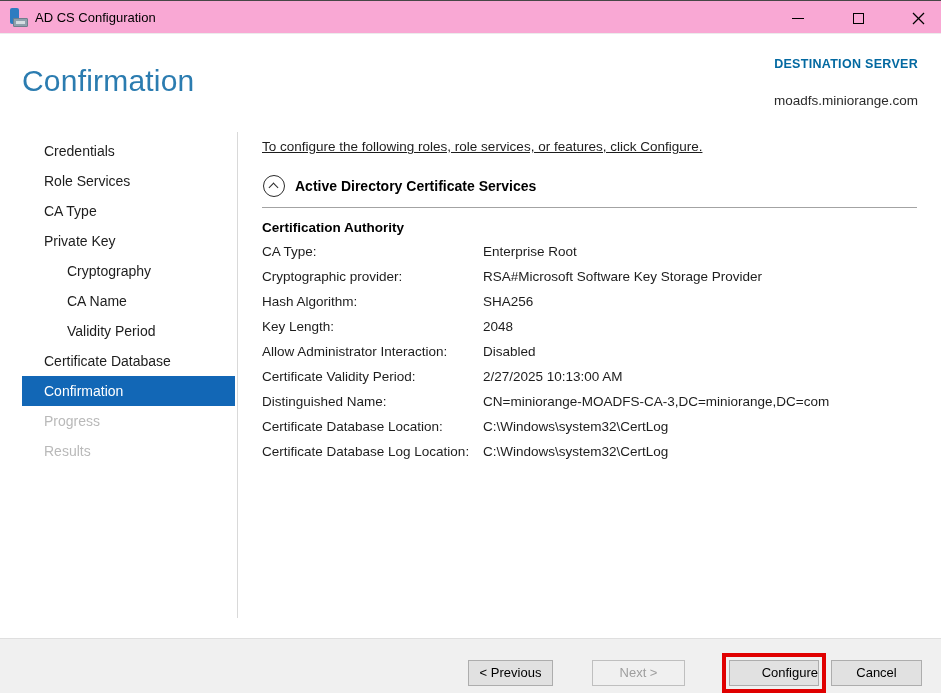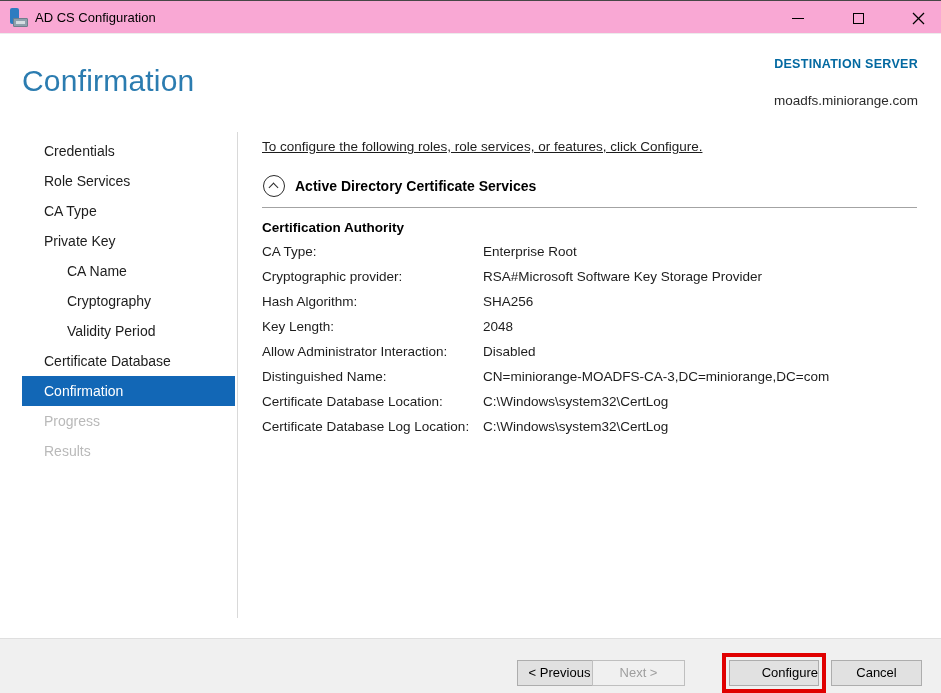--- a/index.html
+++ b/index.html
@@ -90,21 +90,21 @@
     position:absolute; left:0; top:637px; width:941px; height:56px;
     background:#f0f0f0; border-top:1px solid #dfdfdf;
   }
   .btn {
     position:absolute; top:21px; height:26px;
     background:#e1e1e1; border:1px solid #adadad;
     font-family:"Liberation Sans", sans-serif;
     font-size:13px; color:#000; text-align:center; line-height:24px;
     cursor:pointer;
   }
-  .btn-previous { left:517px; width:85px; }
+  .btn-previous { left:468px; width:85px; }
   .btn-next     { left:592px; width:93px; background:#f0f0f0; border-color:#bfbfbf; color:#9e9e9e; cursor:default; }
   .btn-cancel   { left:831px; width:91px; }
   .configure-highlight {
     position:absolute; left:722px; top:14px; width:104px; height:40px;
     border:4px solid #e00000; background:transparent;
   }
   .btn-configure {
     position:absolute; left:3px; top:3px; width:90px; height:26px;
     background:#e1e1e1; border:1px solid #adadad;
     font-family:"Liberation Sans", sans-serif;
@@ -141,22 +141,22 @@
 <div class="dest-block">
   <div class="dest-label">DESTINATION SERVER</div>
   <div class="dest-server">moadfs.miniorange.com</div>
 </div>
 
 <div class="sidebar">
   <div class="nav-item">Credentials</div>
   <div class="nav-item">Role Services</div>
   <div class="nav-item">CA Type</div>
   <div class="nav-item">Private Key</div>
+  <div class="nav-item indent">Cryptography</div>
   <div class="nav-item indent">CA Name</div>
-  <div class="nav-item indent">Cryptography</div>
   <div class="nav-item indent">Validity Period</div>
   <div class="nav-item">Certificate Database</div>
   <div class="nav-item selected">Confirmation</div>
   <div class="nav-item disabled">Progress</div>
   <div class="nav-item disabled">Results</div>
 </div>
 
 <div class="v-divider"></div>
 
 <div class="intro">To configure the following roles, role services, or features, click Configure.</div>
@@ -186,20 +186,24 @@
   </div>
   <div class="detail-row">
     <div class="detail-label">Key Length:</div>
     <div class="detail-value">2048</div>
   </div>
   <div class="detail-row">
     <div class="detail-label">Allow Administrator Interaction:</div>
     <div class="detail-value">Disabled</div>
   </div>
   <div class="detail-row">
+    <div class="detail-label">Certificate Validity Period:</div>
+    <div class="detail-value">2/27/2025 10:13:00 AM</div>
+  </div>
+  <div class="detail-row">
     <div class="detail-label">Distinguished Name:</div>
     <div class="detail-value">CN=miniorange-MOADFS-CA-3,DC=miniorange,DC=com</div>
   </div>
   <div class="detail-row">
     <div class="detail-label">Certificate Database Location:</div>
     <div class="detail-value">C:\Windows\system32\CertLog</div>
   </div>
   <div class="detail-row">
     <div class="detail-label">Certificate Database Log Location:</div>
     <div class="detail-value">C:\Windows\system32\CertLog</div>

